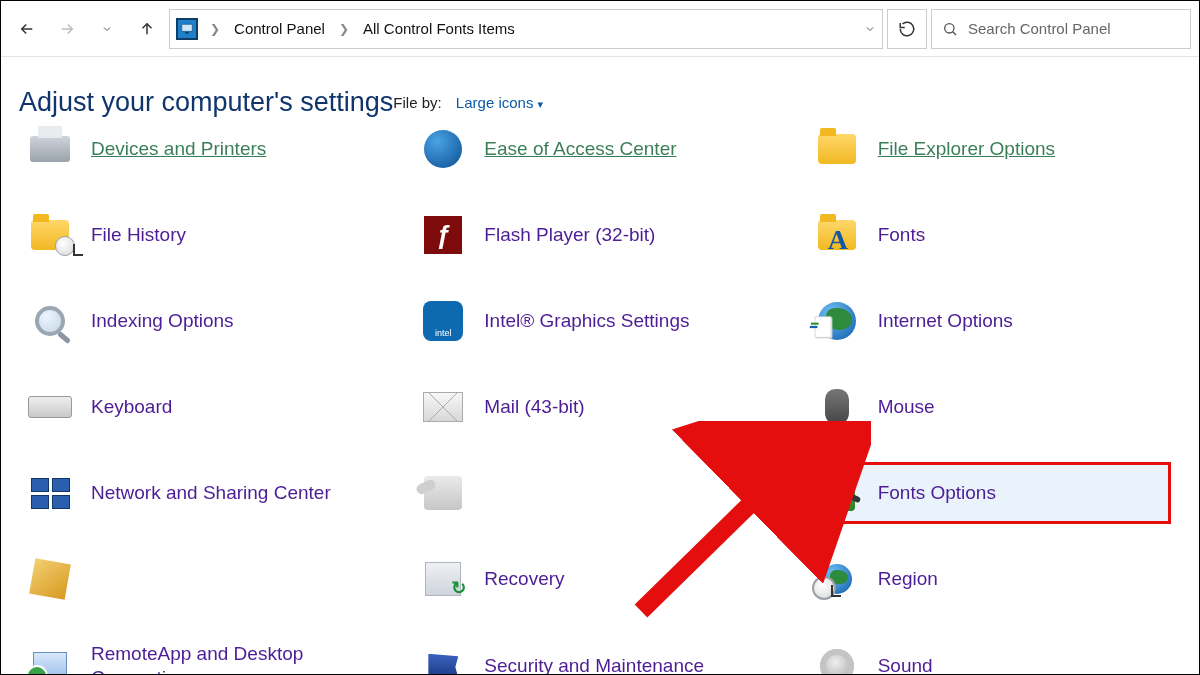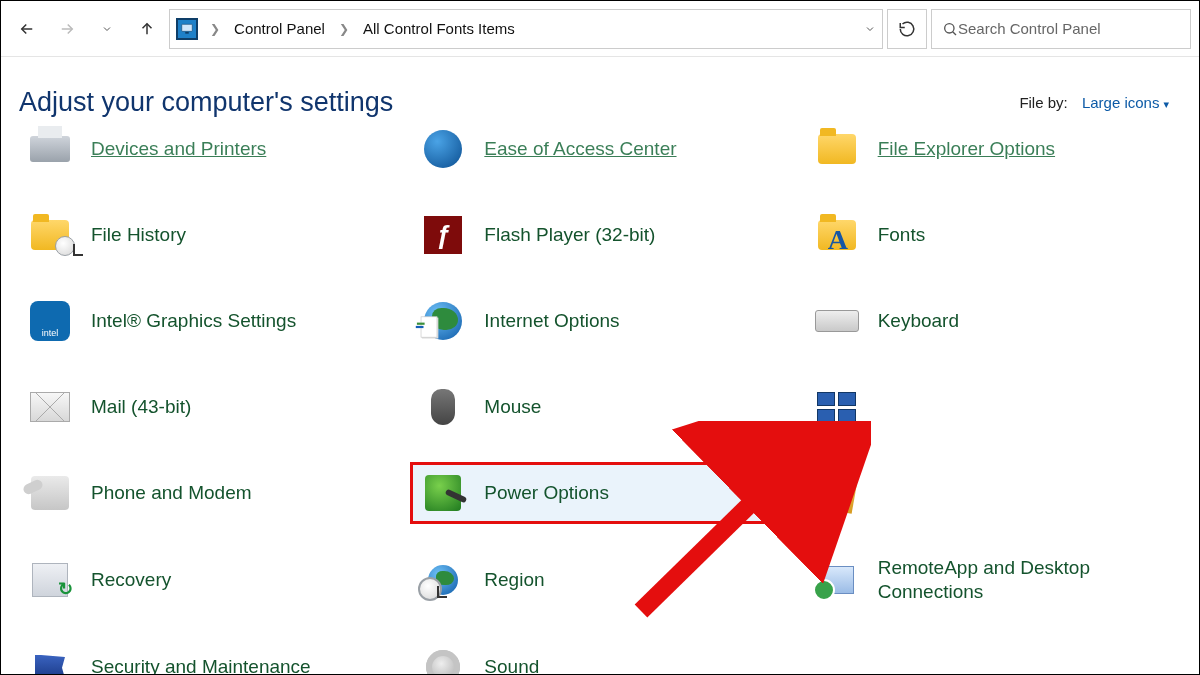--- a/index.html
+++ b/index.html
@@ -41,27 +41,27 @@
   .cp-chip {
     width:22px;height:22px;background:#1e80c8;display:flex;align-items:center;justify-content:center;color:#fff;font-size:12px;outline:2px solid #0e3e68;outline-offset:-2px;
   }
   .crumb { color:#111;padding:0 2px; }
   .crumb-sep { color:#888;font-size:12px;padding:0 6px; }
   .addr-right { margin-left:auto;display:flex;align-items:center;gap:8px;padding-right:6px;color:#444; }
   .refresh-btn {
     width:40px;height:40px;border:1px solid #ccc;display:flex;align-items:center;justify-content:center;color:#333;font-size:18px;
   }
   .searchbar {
-    width:260px;height:40px;border:1px solid #ccc;display:flex;align-items:center;padding:0 10px;color:#555;
+    width:260px;height:40px;border:1px solid #ccc;display:flex;align-items:center;padding:0 10px;gap:10px;color:#555;
   }
   .searchbar .ph { color:#666; }
 
   
   .header-row {
-    display:flex;align-items:center;justify-content:space-between;
+    display:flex;align-items:center;justify-content:flex-start;
     padding: 30px 30px 14px 18px;
   }
   .header-row h1 { color:#10356d;font-weight:400;font-size:27px; }
   .view-by { color:#222;font-size:15px; }
   .view-by .link { color:#0c5aa6;padding-left:10px; }
   .view-by .caret { color:#0c5aa6;font-size:11px;margin-left:4px; }
 
   
   .grid {
     position:relative;
@@ -74,21 +74,21 @@
     align-items:center;
   }
   .item {
     display:flex;align-items:center;gap:18px;
     padding:6px 8px;
     min-height:56px;
   }
   .item .icon {
     width:46px;height:46px;display:flex;align-items:center;justify-content:center;font-size:28px;flex:0 0 46px;
   }
-  .item .label { color:#14532d;font-size:19px;line-height:1.25; }
+  .item .label { color:#4c1d95;font-size:19px;line-height:1.25; }
 
   .topcut .label { color:#0a5f2e;opacity:.8;text-decoration:underline; }
   .topcut { margin-top:-6px; }
 
   .highlight {
     background:#eaf3fb;
     outline:3px solid #e40e0e;
     outline-offset:-1px;
     padding-right:80px;
   }
@@ -249,20 +249,26 @@
     <div class="item">
       <span class="icon">
         <div class="ic-folder ic-font">
           <span class="A">A</span>
         </div>
       </span>
       <span class="label">Fonts</span>
     </div>
     <div class="item">
       <span class="icon">
+        <div class="ic-mag"></div>
+      </span>
+      <span class="label">Indexing Options</span>
+    </div>
+    <div class="item">
+      <span class="icon">
         <div class="ic-intel">intel</div>
       </span>
       <span class="label">Intel® Graphics Settings</span>
     </div>
     <div class="item">
       <span class="icon">
         <div style="position:relative">
           <div class="ic-globe"></div>
           <div class="ic-sheet" style="position:absolute;left:-10px;top:6px;transform:scale(.55)"></div>
         </div>
@@ -289,32 +295,32 @@
     </div>
     <div class="item">
       <span class="icon">
         <div class="ic-monitors">
           <span></span>
           <span></span>
           <span></span>
           <span></span>
         </div>
       </span>
+      <span class="label">Network and Sharing Center</span>
     </div>
     <div class="item">
       <span class="icon">
         <div class="ic-phone"></div>
       </span>
-      <span class="label">Phone and Modem</span>
     </div>
     <div class="item highlight">
       <span class="icon">
         <div class="ic-power"></div>
       </span>
-      <span class="label">Power Options</span>
+      <span class="label">Fonts Options</span>
     </div>
     <div class="item">
       <span class="icon">
         <div class="ic-box"></div>
       </span>
     </div>
     <div class="item">
       <span class="icon">
         <div class="ic-recov"></div>
       </span>

